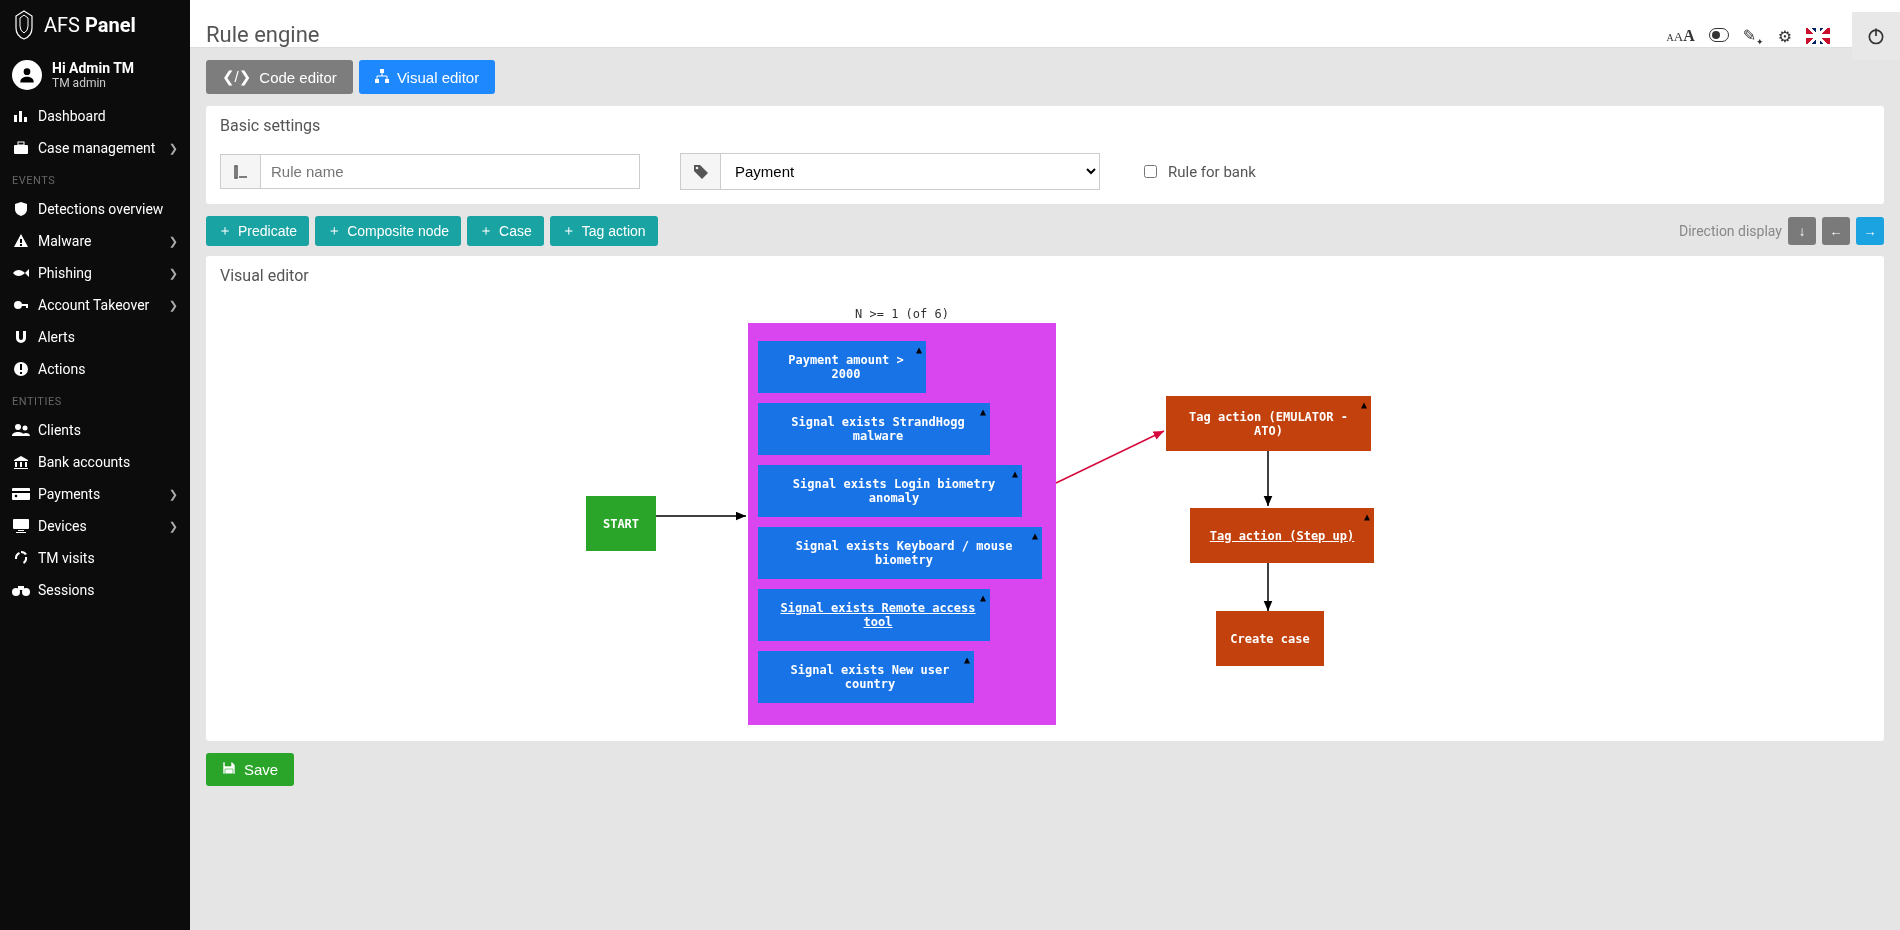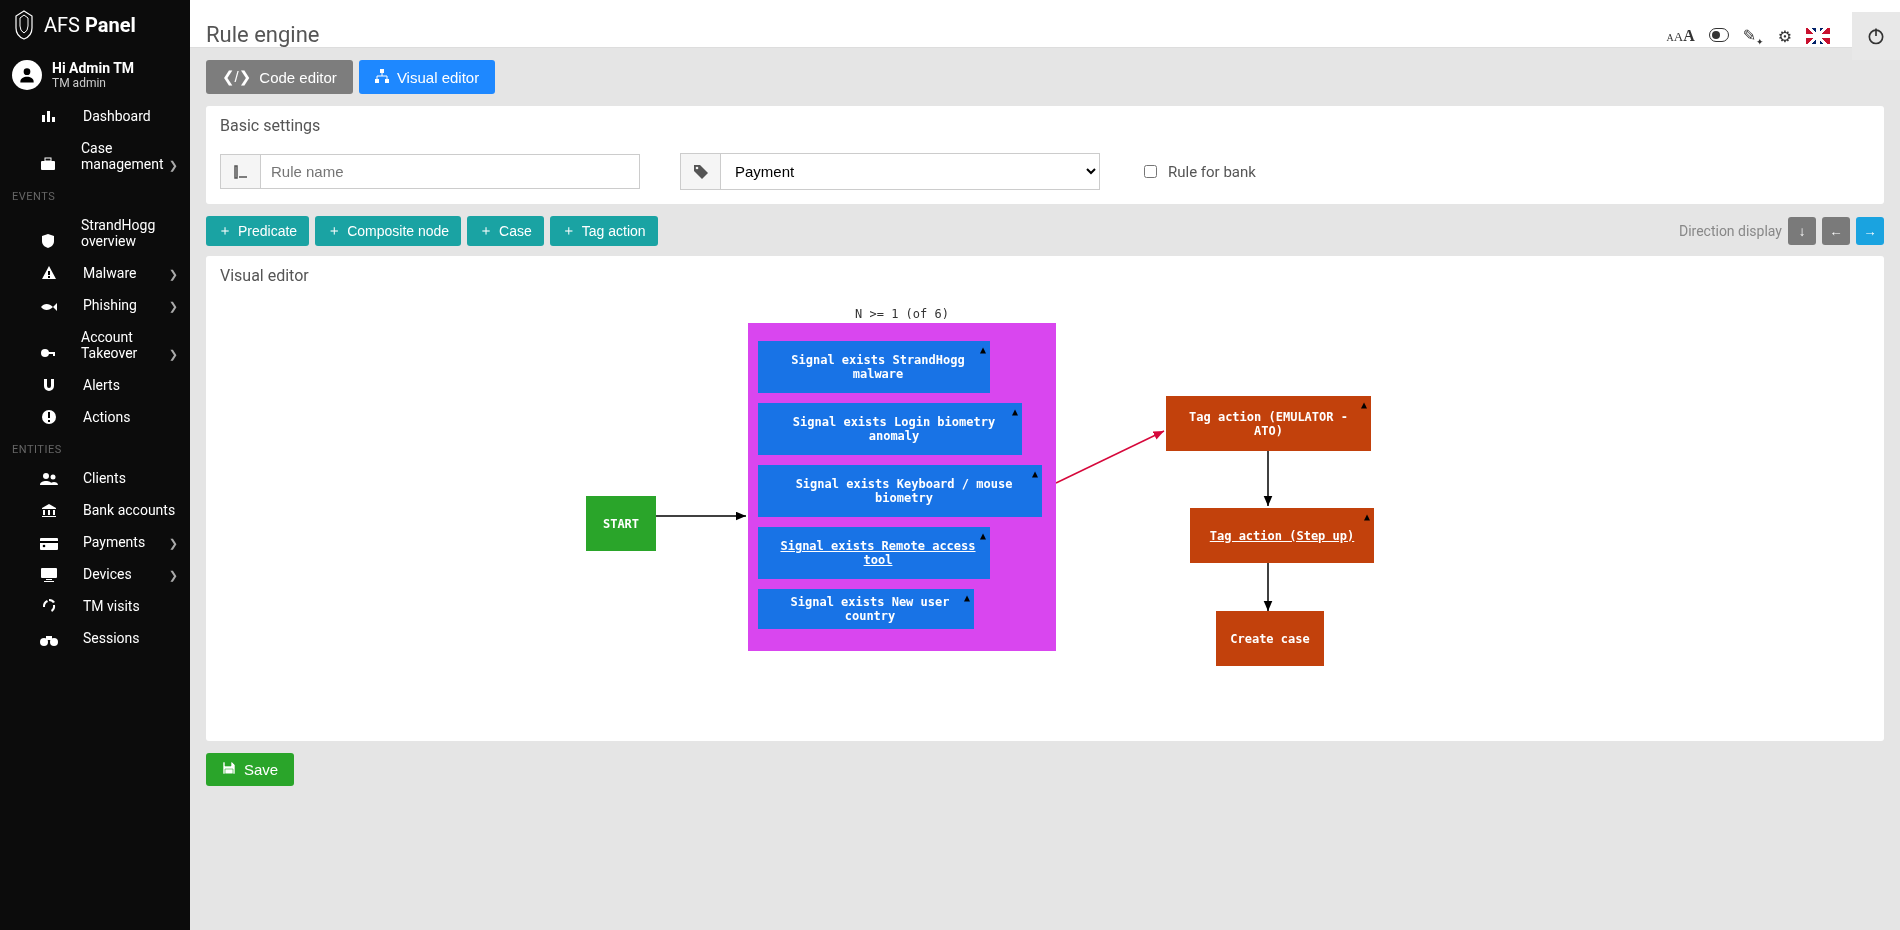--- a/index.html
+++ b/index.html
@@ -11,21 +11,21 @@
   .brand svg{width:24px;height:30px;}
   .brand b{font-weight:700;}
   .user-row{display:flex;align-items:center;gap:10px;padding:10px 12px;}
   .avatar{width:30px;height:30px;border-radius:50%;background:#fff;display:flex;align-items:center;justify-content:center;}
   .avatar svg{width:20px;height:20px;fill:#000;}
   .user-row .who{display:flex;flex-direction:column;}
   .user-row .hi{font-weight:700;font-size:14px;}
   .user-row .sub{font-size:12px;color:#ccc;}
   .nav{list-style:none;margin:0;padding:0;}
   .nav .hdr{padding:10px 12px 6px;color:#666;font-size:11px;letter-spacing:.5px;}
-  .nav li.item{display:flex;align-items:flex-end;gap:25px;padding:8px 12px;cursor:pointer;position:relative;font-size:14px;margin-left:28px;}
+  .nav li.item{display:flex;align-items:center;gap:8px;padding:8px 12px;cursor:pointer;position:relative;font-size:14px;}
   .nav li.item .ico{width:18px;display:flex;justify-content:center;color:#fff;}
   .nav li.item .chev{position:absolute;right:12px;color:#aaa;font-size:11px;}
   
   .main{flex:1;display:flex;flex-direction:column;min-width:0;}
   .topbar{height:48px;background:#fff;display:flex;align-items:flex-end;padding:0 16px;justify-content:space-between;border-bottom:1px solid #ddd;}
   .page-title{font-size:22px;color:#555;font-weight:400;}
   .top-actions{display:flex;align-items:center;gap:14px;}
   .top-actions .ico{font-size:16px;color:#333;cursor:pointer;}
   .flag{width:24px;height:16px;background:linear-gradient(#012169,#012169);position:relative;display:inline-block;}
   .flag::before,.flag::after{content:"";position:absolute;inset:0;}
@@ -120,21 +120,21 @@
     <ul class="nav">
       <li class="hdr">EVENTS</li>
     </ul>
     <ul class="nav" id="nav-events">
         <li class="item">
           <span class="ico">
             <svg width="16" height="16" viewBox="0 0 16 16" fill="#fff">
               <path d="M8 1l6 2v5c0 4-3 6-6 7-3-1-6-3-6-7V3z"></path>
             </svg>
           </span>
-          <span>StrandHogg overview</span>
+          <span>Detections overview</span>
         </li>
         <li class="item">
           <span class="ico">
             <svg width="16" height="16" viewBox="0 0 16 16" fill="#fff">
               <path d="M8 1l7 13H1z"></path>
               <rect x="7" y="6" width="2" height="4" fill="#000"></rect>
               <rect x="7" y="11" width="2" height="2" fill="#000"></rect>
             </svg>
           </span>
           <span>Malware</span>
@@ -363,37 +363,41 @@
               <line x1="850" y1="182" x2="958" y2="130" stroke="#d6083b" stroke-width="1.5" marker-end="url(#arr-red)"></line>
               <line x1="1062" y1="150" x2="1062" y2="205" stroke="#000" stroke-width="1.5" marker-end="url(#arr-blk)"></line>
               <line x1="1062" y1="262" x2="1062" y2="310" stroke="#000" stroke-width="1.5" marker-end="url(#arr-blk)"></line>
             </svg>
 
             <div class="node start" style="left:380px;top:195px;width:70px;height:55px;">START</div>
 
             <div class="composite" style="left:542px;top:22px;width:308px;">
               <div class="title">N &gt;= 1 (of 6)</div>
               <div id="preds">
+                  <div class="node pred" style="position: relative; width: 168px; height: 52px; margin-bottom: 10px; padding-left: 18px;">
+                    <span class="warn"></span>
+                    <span>Payment amount &gt; 2000</span>
+                  </div>
                   <div class="node pred" style="position: relative; width: 232px; height: 52px; margin-bottom: 10px; padding-left: 18px;">
                     <span class="warn"></span>
                     <span>Signal exists StrandHogg malware</span>
                   </div>
                   <div class="node pred" style="position: relative; width: 264px; height: 52px; margin-bottom: 10px; padding-left: 18px;">
                     <span class="warn"></span>
                     <span>Signal exists Login biometry anomaly</span>
                   </div>
                   <div class="node pred" style="position: relative; width: 284px; height: 52px; margin-bottom: 10px; padding-left: 18px; align-items: center;">
                     <span class="warn"></span>
                     <span>Signal exists Keyboard / mouse biometry</span>
                   </div>
                   <div class="node pred" style="position: relative; width: 232px; height: 52px; margin-bottom: 10px; padding-left: 18px; text-decoration: underline;">
                     <span class="warn"></span>
                     <span>Signal exists Remote access tool</span>
                   </div>
-                  <div class="node pred" style="position: relative; width: 216px; height: 40px; margin-bottom: 10px; padding-left: 18px;">
+                  <div class="node pred" style="position: relative; width: 216px; height: 52px; margin-bottom: 10px; padding-left: 18px;">
                     <span class="warn"></span>
                     <span>Signal exists New user country</span>
                   </div>
                 </div>
             </div>
 
             <div class="node act" style="left:960px;top:95px;width:205px;height:55px;">
                 <span class="warn"></span>
                 <span>Tag action (EMULATOR - ATO)</span>
               </div>

